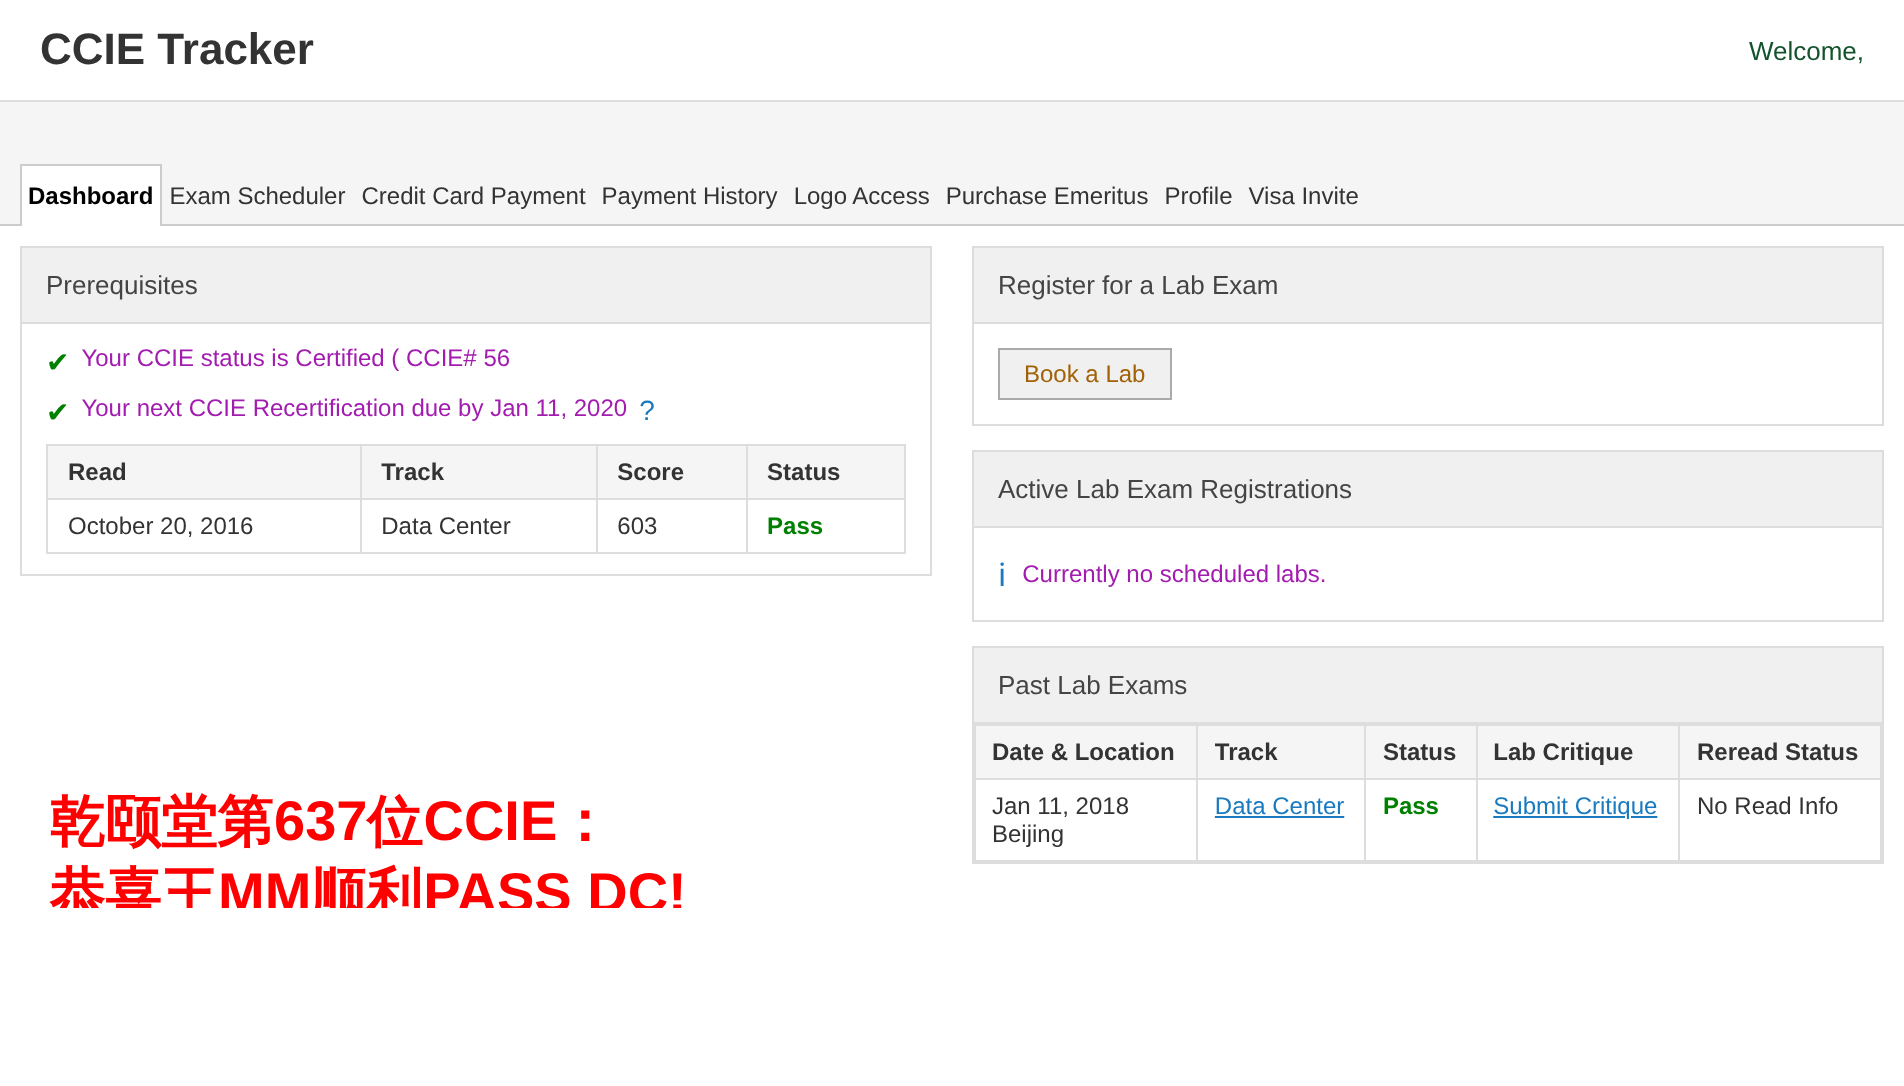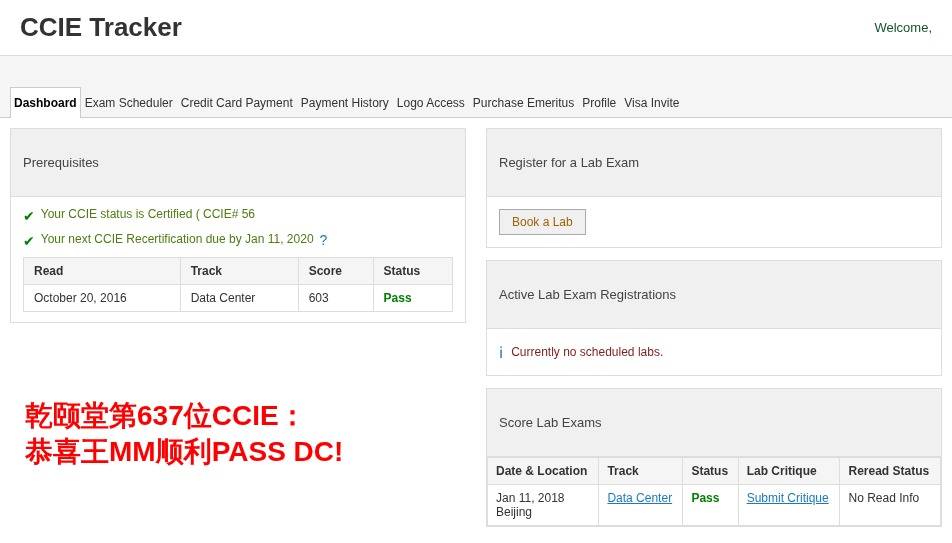--- a/index.html
+++ b/index.html
@@ -1,57 +1,57 @@
 <!DOCTYPE html>
 <html><head>
   <meta charset="utf-8">
   <style>
     * { box-sizing: border-box; margin: 0; padding: 0; }
     body { font-family: Arial, sans-serif; font-size: 13px; background: #fff; color: #333; }
 
     
     .header { padding: 12px 20px; display: flex; align-items: center; justify-content: space-between; border-bottom: 1px solid #ddd; }
-    .header-title { font-size: 26px; font-weight: bold; color: #333; }
+    .header-title { font-size: 22px; font-weight: bold; color: #333; }
     .header-welcome { font-size: 13px; color: #14532d; }
 
     
     .nav-tabs { display: flex; border-bottom: 1px solid #ccc; background: #f5f5f5; padding: 0 10px; }
     .nav-tab { padding: 8px 3px; font-size: 12px; cursor: pointer; border: 1px solid transparent; border-bottom: none; margin-bottom: -1px; color: #333; text-decoration: none; white-space: nowrap; margin-top: 31px; }
     .nav-tab.active { background: #fff; border-color: #ccc; color: #000; font-weight: bold; }
 
     
     .main { display: flex; gap: 0; padding: 10px; }
     .left-panel { flex: 1; padding-right: 10px; }
     .right-panel { flex: 1; padding-left: 10px; }
 
     
     .section { border: 1px solid #ddd; margin-bottom: 12px; }
-    .section-header { background: #f0f0f0; padding: 26px 12px; font-size: 13px; font-weight: normal; border-bottom: 1px solid #ddd; color: #444; }
+    .section-header { background: #f0f0f0; padding: 11px 12px; font-size: 13px; font-weight: normal; border-bottom: 1px solid #ddd; color: #444; }
 
     
     .prereq-body { padding: 10px 12px; }
     .prereq-item { display: flex; align-items: flex-start; margin-bottom: 8px; gap: 6px; }
     .check-icon { color: green; font-size: 14px; margin-top: 1px; }
-    .prereq-text { font-size: 12px; color: #4d7c0f; }
+    .prereq-text { font-size: 12px; color: #a21caf; }
     .help-icon { color: #1a7abf; cursor: pointer; font-size: 14px; }
 
     
     .data-table { width: 100%; border-collapse: collapse; margin-top: 4px; }
     .data-table th { background: #f5f5f5; border: 1px solid #ddd; padding: 6px 10px; text-align: left; font-size: 12px; font-weight: bold; }
     .data-table td { border: 1px solid #ddd; padding: 6px 10px; font-size: 12px; }
     .pass-badge { color: green; font-weight: bold; }
 
     
     .register-body { padding: 12px; }
     .book-lab-btn { padding: 5px 12px; background: #f0f0f0; border: 1px solid #aaa; cursor: pointer; font-size: 12px; color: #a16207; }
 
     
     .active-labs-body { padding: 12px; display: flex; align-items: center; gap: 8px; }
     .info-icon { color: #1a7abf; font-size: 16px; }
-    .no-labs-text { font-size: 12px; color: #7f1d1d; }
+    .no-labs-text { font-size: 12px; color: #a21caf; }
 
     
     .past-labs-table { width: 100%; border-collapse: collapse; }
     .past-labs-table th { background: #f5f5f5; border: 1px solid #ddd; padding: 6px 8px; text-align: left; font-size: 12px; font-weight: bold; }
     .past-labs-table td { border: 1px solid #ddd; padding: 6px 8px; font-size: 12px; vertical-align: top; }
     .link-blue { color: #1a7abf; text-decoration: underline; cursor: pointer; }
 
     
     .watermark-container { position: relative; }
 
@@ -137,21 +137,21 @@
 
       <div class="section">
         <div class="section-header">Active Lab Exam Registrations</div>
         <div class="active-labs-body">
           <span class="info-icon">ℹ</span>
           <span class="no-labs-text">Currently no scheduled labs.</span>
         </div>
       </div>
 
       <div class="section">
-        <div class="section-header">Score Lab Exams</div>
+        <div class="section-header">Past Lab Exams</div>
         <table class="past-labs-table">
           <thead>
             <tr>
               <th>Date &amp; Location</th>
               <th>Track</th>
               <th>Status</th>
               <th>Lab Critique</th>
               <th>Reread Status</th>
             </tr>
           </thead>

